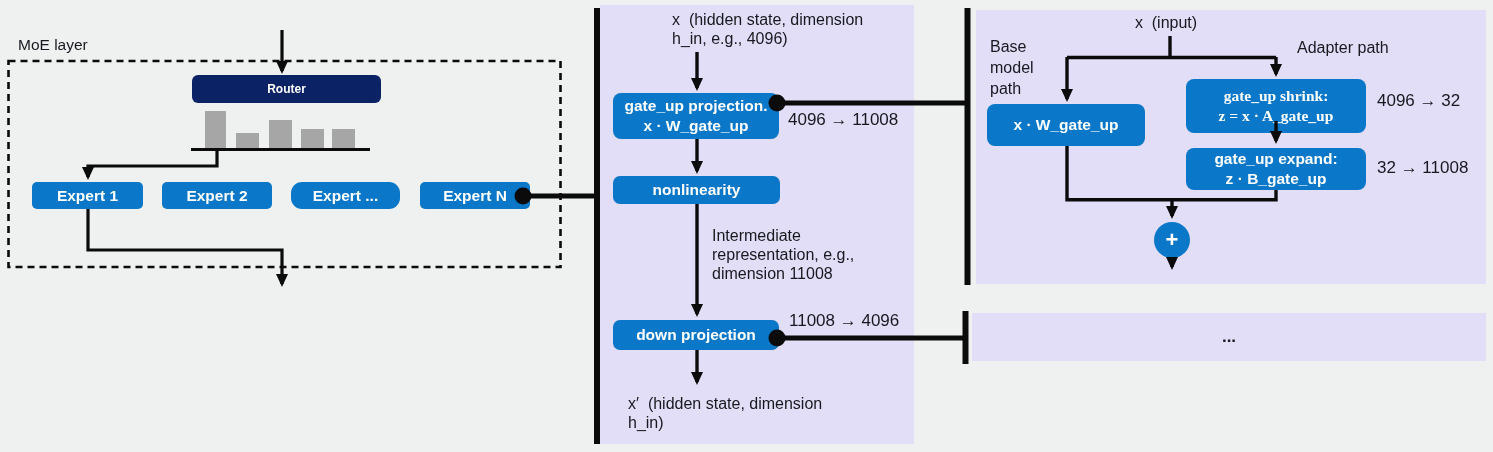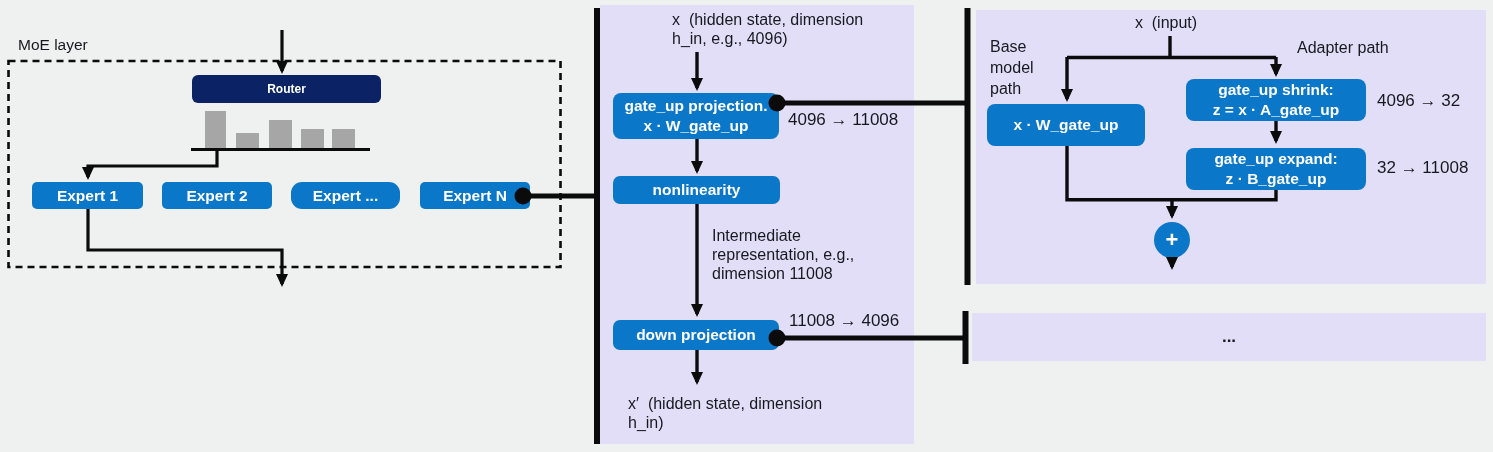--- a/index.html
+++ b/index.html
@@ -77,21 +77,21 @@
 
   <div class="blacktext" style="left:990px;top:36px;font-size:16px;line-height:21px;">Base
 model
 path</div>
   <div class="blacktext" style="left:1297px;top:39px;font-size:16px;">Adapter path</div>
 
   <div class="bluebox" style="left:987px;top:104px;width:158px;height:42px;border-radius:8px;font-size:15.5px;">
     <span>x · W_gate_up</span>
   </div>
 
-  <div class="bluebox" style="left:1186px;top:79px;width:180px;height:42px;border-radius:8px;font-size:15.5px;">
+  <div class="bluebox" style="left:1186px;top:79px;width:180px;height:54px;border-radius:8px;font-size:15.5px;font-family:Liberation Serif, serif;">
     <span>gate_up shrink:
 z = x · A_gate_up</span>
   </div>
   <div class="blacktext" style="left:1377px;top:91px;font-size:17px;">4096 → 32</div>
 
   <div class="bluebox" style="left:1186px;top:148px;width:180px;height:42px;border-radius:8px;font-size:15.5px;">
     <span>gate_up expand:
 z · B_gate_up</span>
   </div>
   <div class="blacktext" style="left:1377px;top:158px;font-size:17px;">32 → 11008</div>

